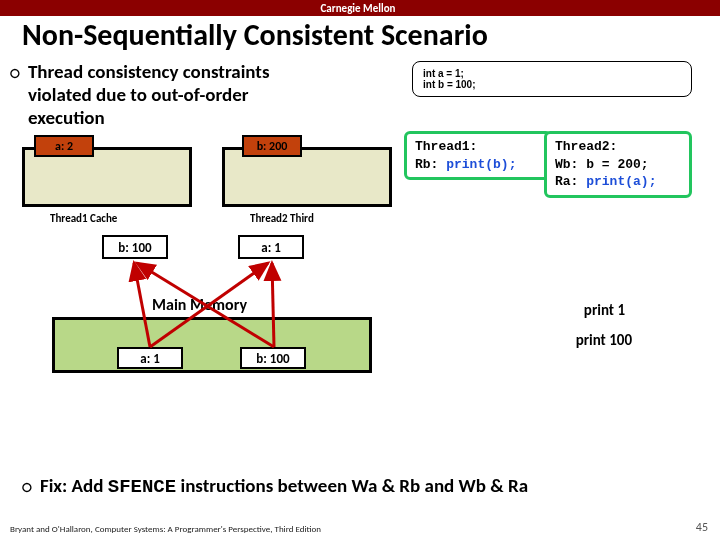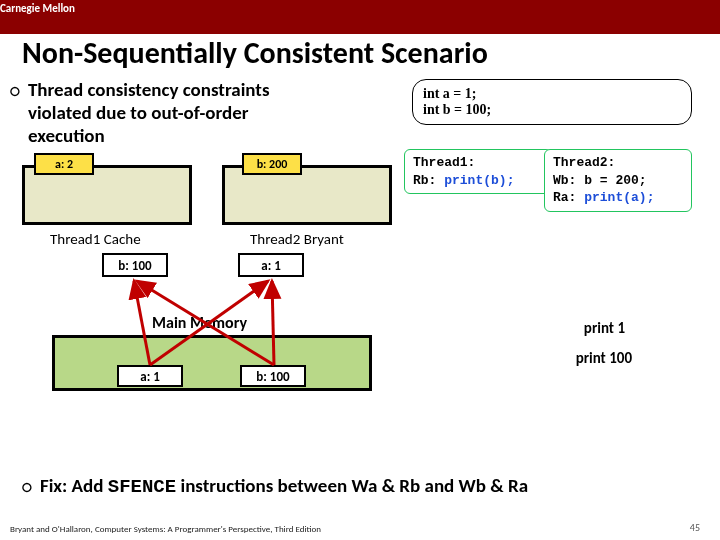--- a/index.html
+++ b/index.html
@@ -1,52 +1,52 @@
 <!DOCTYPE html>
 <html><head>
 <meta charset="utf-8">
 <style>
 *{margin:0;padding:0;box-sizing:border-box}
 body{width:720px;height:540px;background:#fff;font-family:Calibri,Arial,sans-serif;position:relative;overflow:hidden}
-.top-bar{height:34px;background:#8b0000;color:#fff;font-size:11px;font-weight:bold;text-align:left;padding-right:4px;line-height:18px}
+.top-bar{height:16px;background:#8b0000;color:#fff;font-size:11px;font-weight:bold;text-align:center;padding-right:4px;line-height:18px}
 .title{font-size:30px;font-weight:bold;padding:0 22px 8px}
 .content{position:relative;padding:0 10px}
 .bullet{display:flex;align-items:flex-start;gap:8px;margin-bottom:6px}
 .bullet::before{content:"○";font-size:18px;line-height:1.2;margin-top:2px}
 .bullet-text{font-size:19px;font-weight:bold;line-height:1.2;max-width:300px}
 .bullet-text-wide{max-width:660px}
-.code-box{position:absolute;border:1px solid #000;border-radius:14px;background:#fff;padding:6px 10px;font-family:Liberation Serif, serif;font-size:14px;font-weight:bold}
+.code-box{position:absolute;border:1px solid #000;border-radius:8px;background:#fff;padding:6px 10px;font-family:Liberation Sans, sans-serif;font-size:10px;font-weight:bold}
 .init-box{right:28px;top:0;width:280px}
-.thread-box{position:absolute;border:1px solid #22c55e;border-radius:6px;background:#fff;padding:4px 8px;font-family:"Courier New",monospace;font-size:13px;font-weight:bold;line-height:1.35;width:148px}
+.thread-box{position:absolute;border:3px solid #22c55e;border-radius:6px;background:#fff;padding:4px 8px;font-family:"Courier New",monospace;font-size:13px;font-weight:bold;line-height:1.35;width:148px}
 .t1-box{right:168px;top:70px}
 .t2-box{right:28px;top:70px}
 .blue{color:#1d4ed8}
 .diagram{position:absolute;left:22px;top:86px;width:380px}
 .cache-block{position:absolute;width:170px;height:60px;border:3px solid #000;background:#e8e8c8}
 .c1{left:0;top:0}
 .c2{left:200px;top:0}
-.reg{position:absolute;width:60px;height:22px;border:2px solid #000;background:#fde047;font-size:12px;font-weight:bold;text-align:center;line-height:19px;top:-12px}
+.reg{position:absolute;width:60px;height:22px;border:2px solid #000;background:#c2410c;font-size:12px;font-weight:bold;text-align:center;line-height:19px;top:-12px}
 .r1{left:12px}
 .r2{left:20px}
-.cache-label{position:absolute;top:65px;font-size:15px;font-weight:normal}
+.cache-label{position:absolute;top:65px;font-size:11px;font-weight:bold}
 .cl1{left:28px}
 .cl2{left:228px}
 .cache-val{position:absolute;width:66px;height:24px;border:2px solid #000;background:#fff;font-size:13px;font-weight:bold;text-align:center;line-height:21px;top:88px}
 .cv1{left:80px}
 .cv2{left:216px}
 .mem-block{position:absolute;left:30px;top:170px;width:320px;height:56px;border:3px solid #000;background:#b8d888}
 .mem-label{position:absolute;left:130px;top:148px;font-size:16px;font-weight:bold}
 .mem-val{position:absolute;width:66px;height:22px;border:2px solid #000;background:#fff;font-size:13px;font-weight:bold;text-align:center;line-height:19px;top:200px}
 .mv1{left:95px}
 .mv2{left:218px}
 .print-text{position:absolute;font-size:15px;font-weight:bold}
 .p1{right:95px;top:240px}
 .p2{right:88px;top:270px}
 .footer{position:absolute;bottom:6px;left:10px;font-size:9px;color:#222}
-.pagenum{position:absolute;bottom:6px;right:20px;font-size:10px;color:#555}
+.pagenum{position:absolute;bottom:6px;right:12px;font-size:12px;color:#555}
 .code-font{font-family:"Courier New",monospace}
 svg{position:absolute;left:0;top:0;pointer-events:none}
 </style>
 </head>
 <body>
 
 <div class="top-bar"><span>Carnegie Mellon</span></div>
 
 <div class="title">Non-Sequentially Consistent Scenario</div>
 
@@ -70,21 +70,21 @@
     <div>Wb: b = 200;</div>
     <div><span>Ra: </span><span class="blue">print(a);</span></div>
   </div>
 
   <div class="diagram">
     <div class="cache-block c1"></div>
     <div class="cache-block c2"></div>
     <div class="reg r1">a: 2</div>
     <div class="reg r2" style="left:220px">b: 200</div>
     <div class="cache-label cl1">Thread1 Cache</div>
-    <div class="cache-label cl2">Thread2 Bryant</div>
+    <div class="cache-label cl2">Thread2 Third</div>
     <div class="cache-val cv1">b: 100</div>
     <div class="cache-val cv2">a: 1</div>
     <div class="mem-label">Main Memory</div>
     <div class="mem-block"></div>
     <div class="mem-val mv1">a: 1</div>
     <div class="mem-val mv2">b: 100</div>
 
     <svg width="380" height="240">
       <defs>
         <marker id="ah" markerWidth="8" markerHeight="8" refX="6" refY="3" orient="auto">

